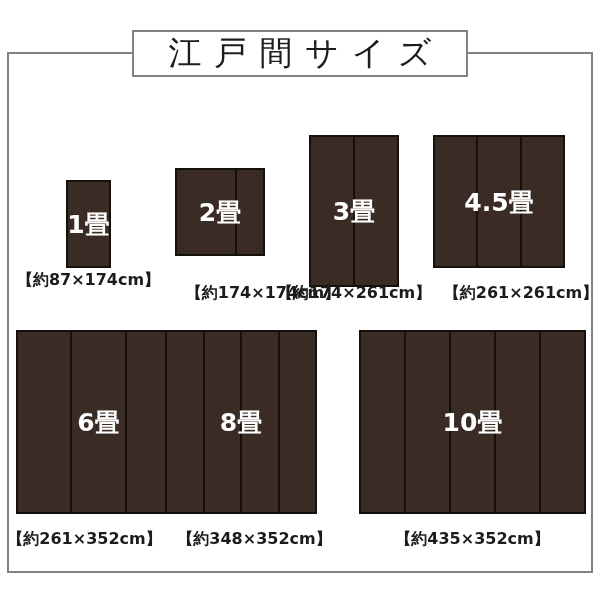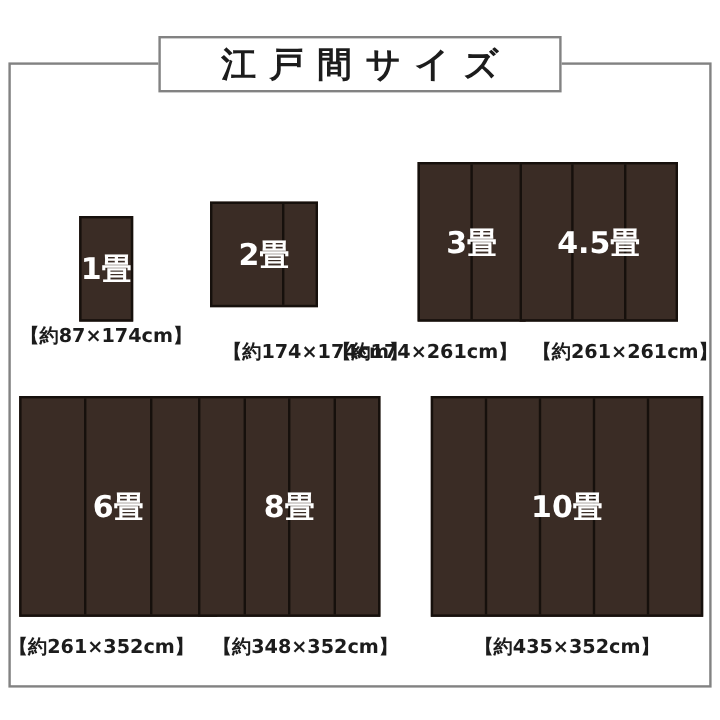--- a/index.html
+++ b/index.html
@@ -16,21 +16,21 @@
     border:2px solid #828282; box-sizing:border-box; background:#fff; z-index:0;
   }
 
   
   .title-box {
     position:absolute; left:132px; top:30px; width:336px; height:47px;
     background:#ffffff; border:2px solid #828282; box-sizing:border-box;
     display:flex; align-items:center; justify-content:center; z-index:3;
   }
   .title {
-    font-size:29px; font-weight:bold; color:#1c1c1c;
+    font-size:33px; font-weight:normal; color:#1c1c1c;
     letter-spacing:0.38em; margin-right:-0.38em; white-space:nowrap;
   }
 
   .note {
     position:absolute; left:36px; top:109px; z-index:2;
     font-size:14px; color:#2b2b2b; letter-spacing:2px; white-space:nowrap;
   }
 
   
   .mat {
@@ -64,21 +64,21 @@
         <div class="panel"></div>
         <span class="mat-label">1畳</span>
       </div>
       <div class="dim-label" style="left: 88.5px; top: 270px;">【約87×174cm】</div>
       <div class="mat" style="left: 175px; top: 168px; width: 90px; height: 88px; padding-left: 32px;">
         <div class="panel"></div>
         <div class="panel"></div>
         <span class="mat-label">2畳</span>
       </div>
       <div class="dim-label" style="left: 220px; top: 283px; margin-left: 43px;">【約174×174cm】</div>
-      <div class="mat" style="left: 309px; top: 135px; width: 90px; height: 133px; margin-left: 39px;">
+      <div class="mat" style="left: 309px; top: 135px; width: 90px; height: 152px;">
         <div class="panel"></div>
         <div class="panel"></div>
         <span class="mat-label">3畳</span>
       </div>
       <div class="dim-label" style="left: 354px; top: 283px;">【約174×261cm】</div>
       <div class="mat" style="left: 433px; top: 135px; width: 132px; height: 133px;">
         <div class="panel"></div>
         <div class="panel"></div>
         <div class="panel"></div>
         <span class="mat-label">4.5畳</span>

